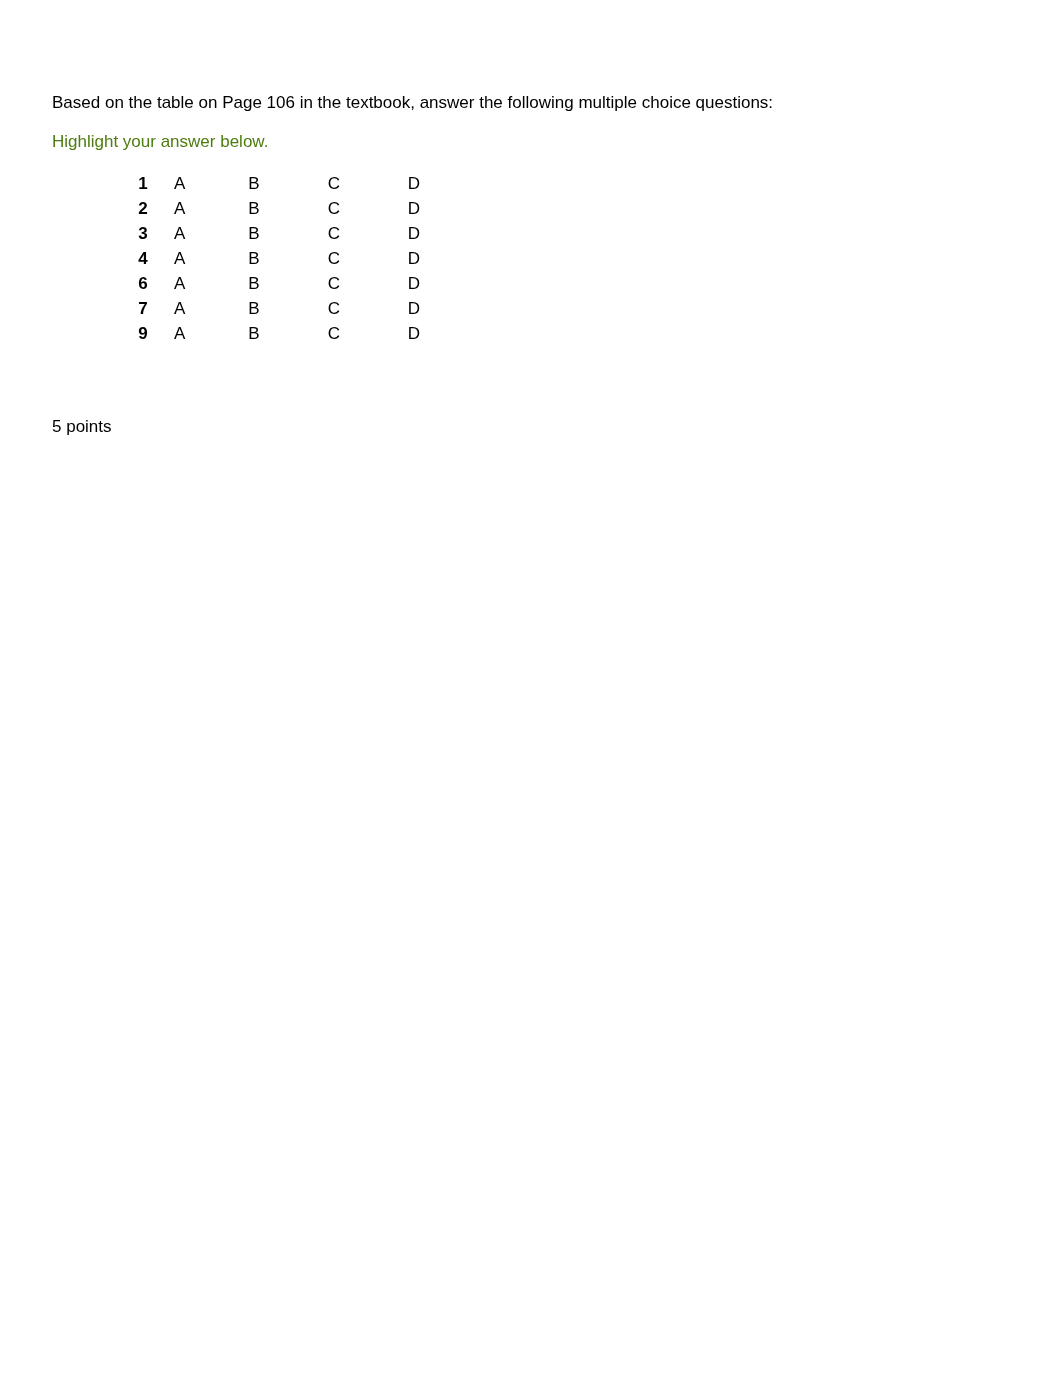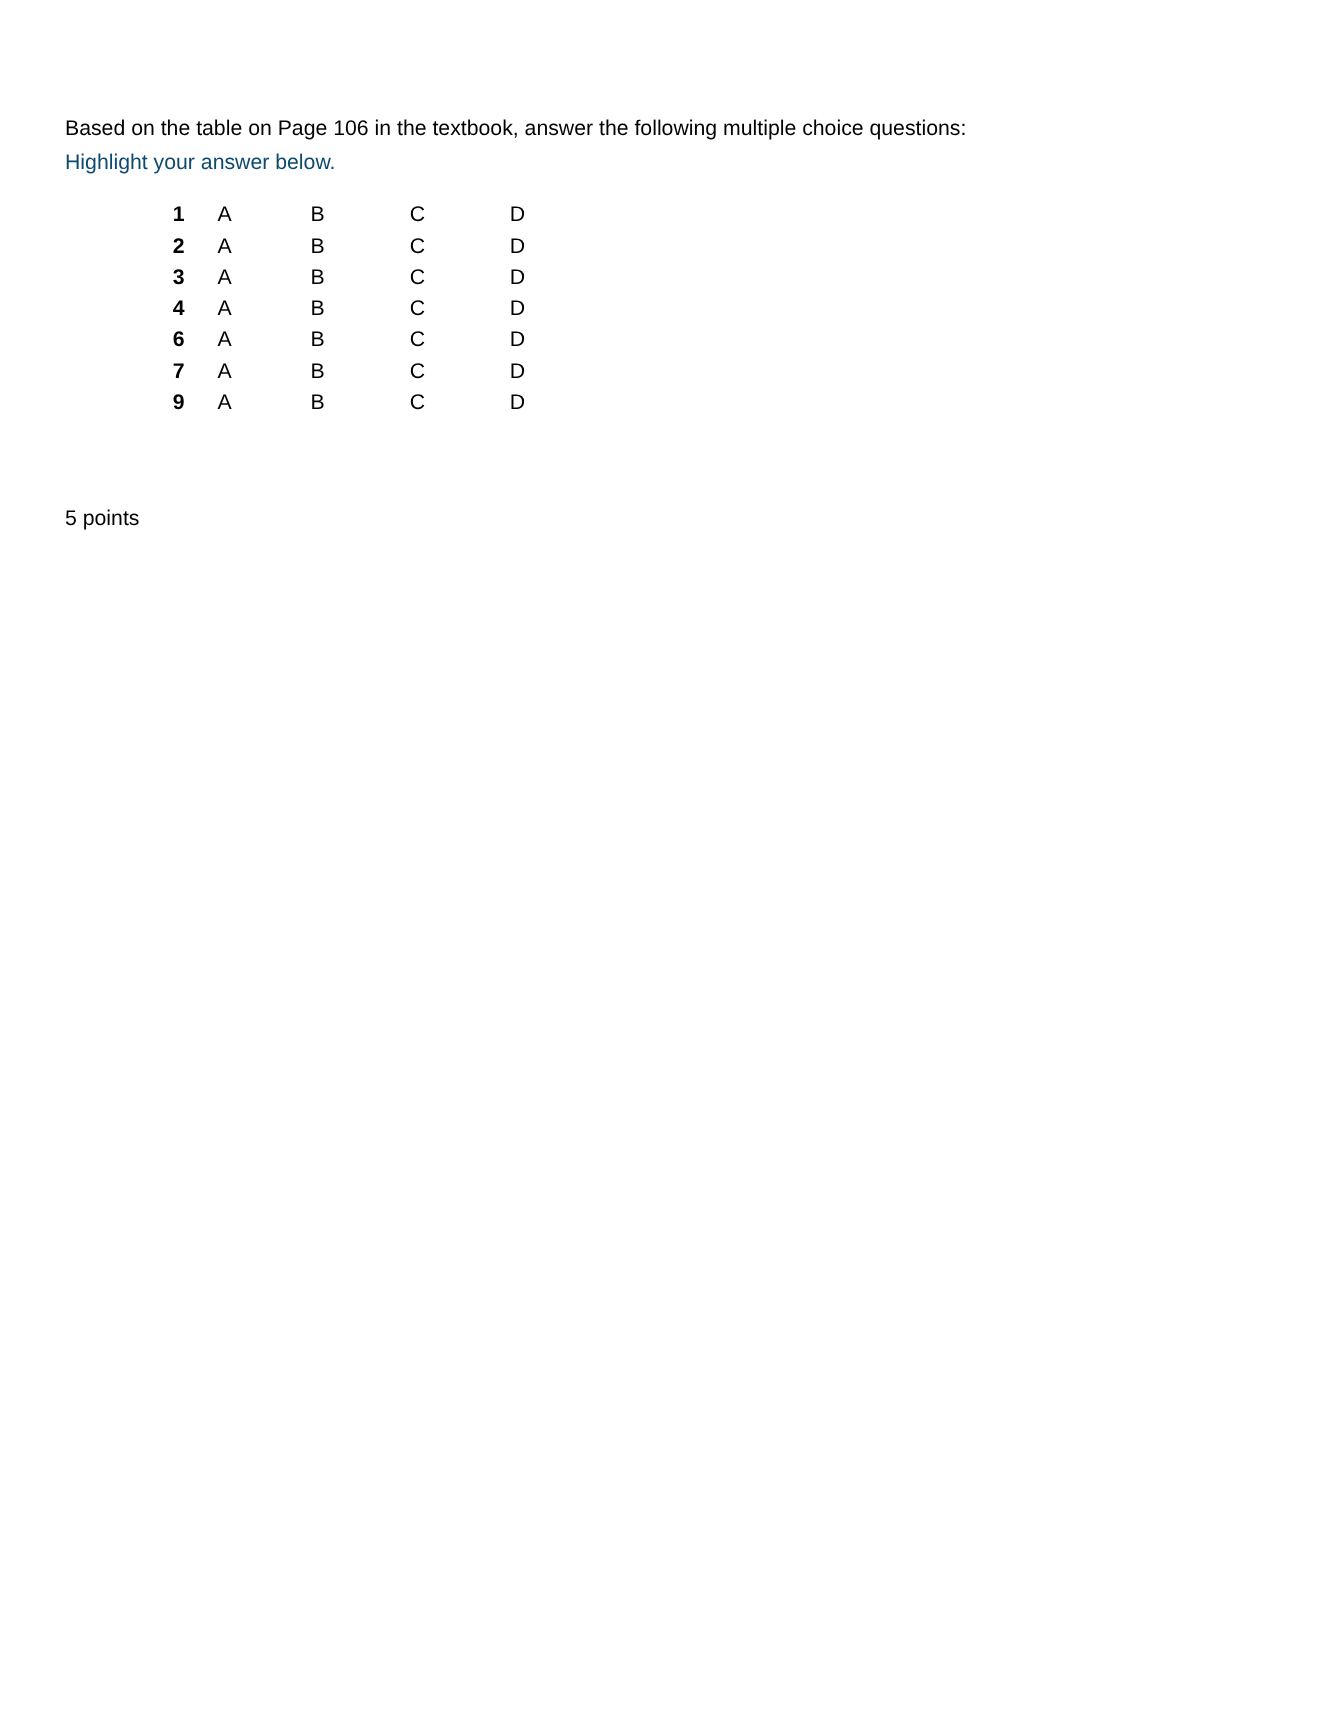--- a/index.html
+++ b/index.html
@@ -11,24 +11,24 @@
       font-family: 'Segoe UI', Tahoma, Geneva, Verdana, sans-serif;
       background: #ffffff;
       width: 1062px;
       height: 1377px;
       padding: 90px 52px;
       color: #000000;
       font-size: 17px;
     }
     .instruction-text {
       line-height: 1.5;
-      margin-bottom: 4px;
+      margin-bottom: 16px;
     }
     .highlight-text {
-      color: #0c4a6e;
+      color: #4d7c0f;
       margin-bottom: 20px;
     }
     .answer-table {
       margin-left: 70px;
       margin-top: 20px;
       border-collapse: collapse;
     }
     .answer-table td {
       padding: 0;
       height: 25px;

